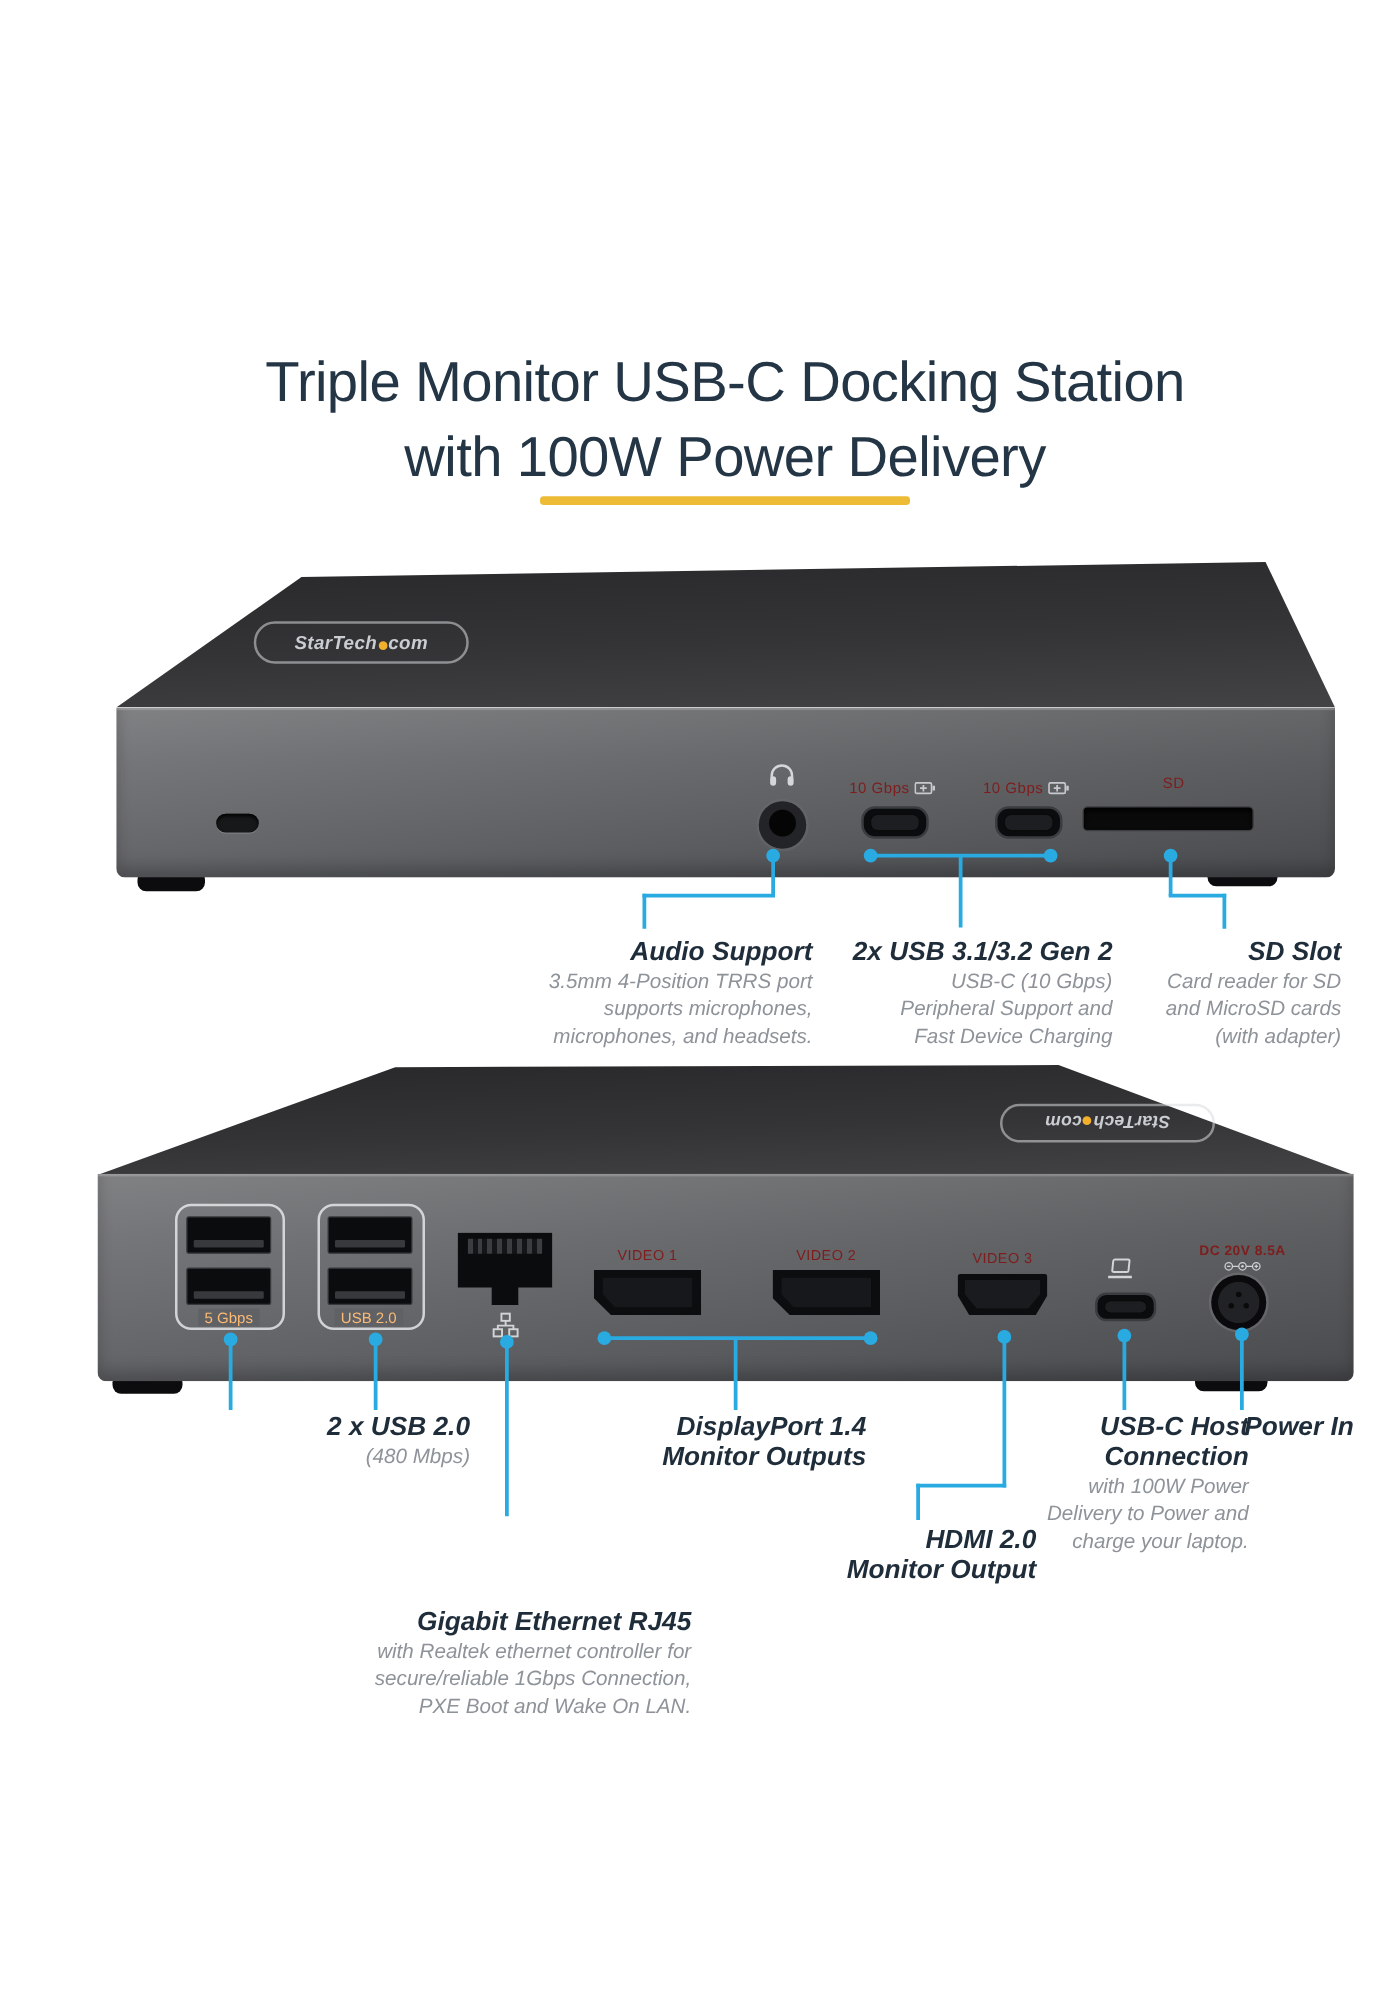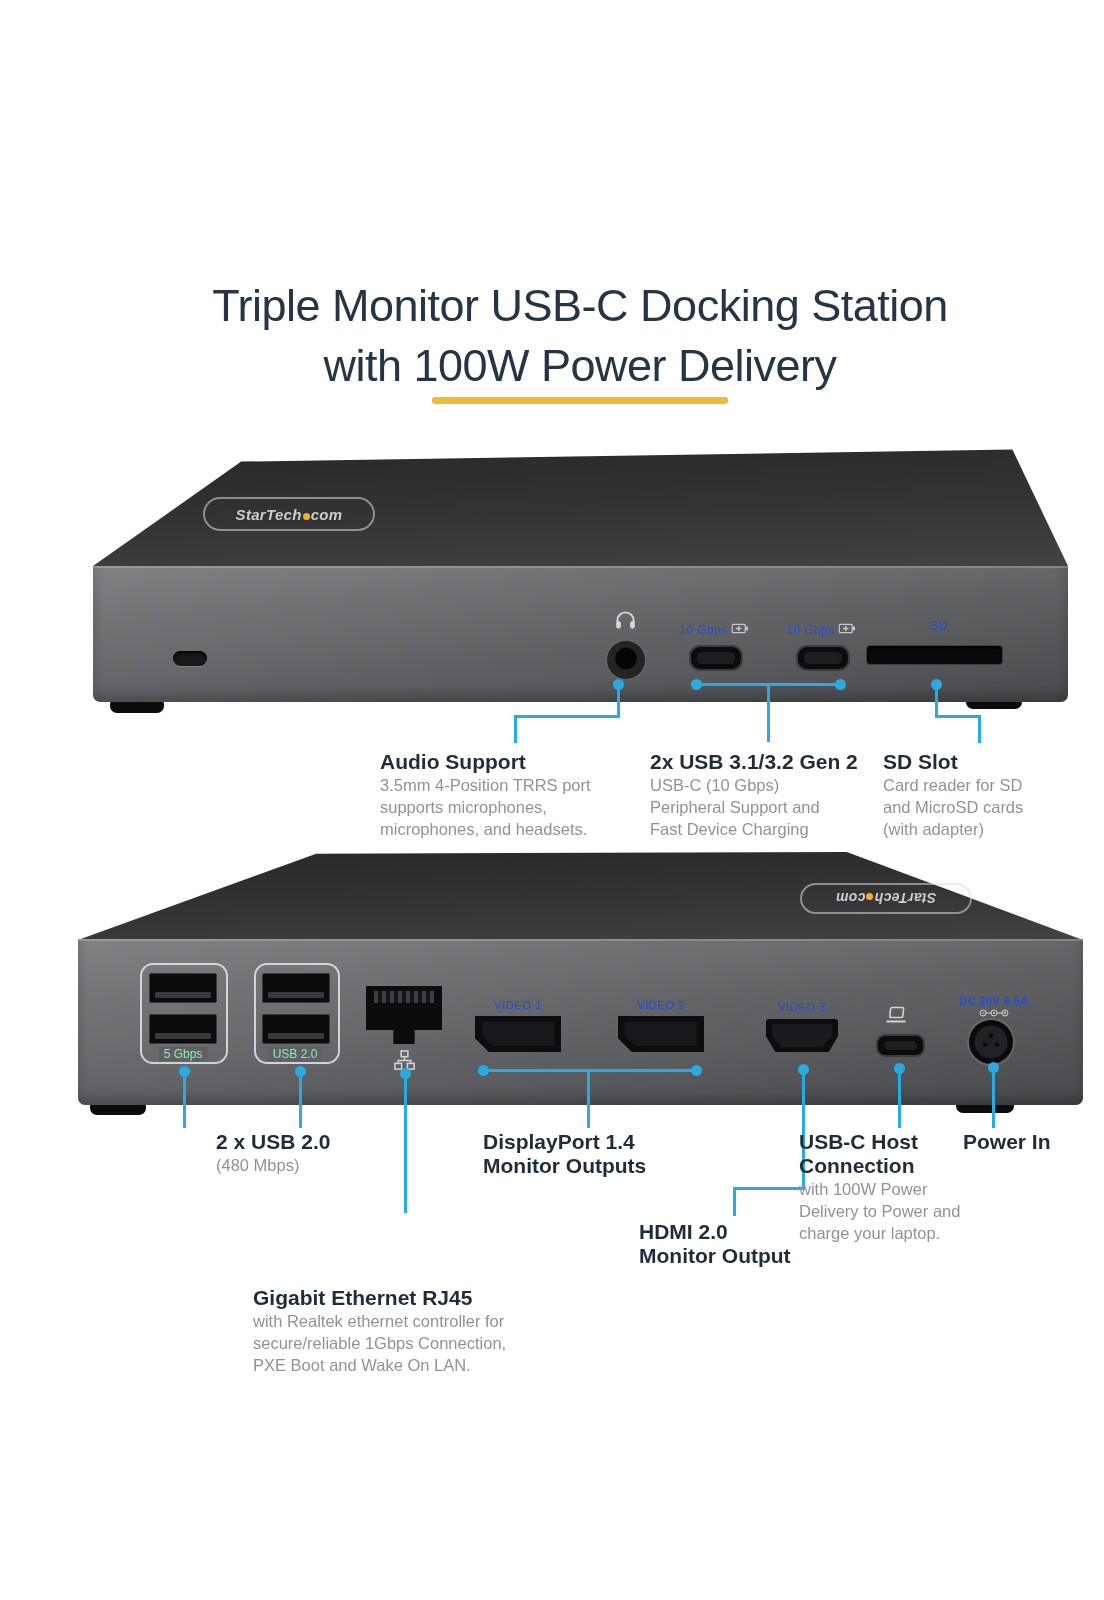--- a/index.html
+++ b/index.html
@@ -13,46 +13,46 @@
   .dev-top{position:absolute;background:linear-gradient(178deg,#28282a 0%,#343336 55%,#434346 100%);}
   .dev-face{position:absolute;border-radius:0 0 7px 7px;
             background:linear-gradient(100deg,rgba(255,255,255,.08),rgba(0,0,0,.14)),
                        linear-gradient(180deg,#767779 0%,#6a6b6e 30%,#606164 65%,#54565a 100%);
             box-shadow:inset 0 2px 1px rgba(255,255,255,.22), inset 0 -8px 12px rgba(0,0,0,.22);}
   .foot{position:absolute;height:16px;background:#0c0c0e;border-radius:7px;}
   .logo{position:absolute;display:flex;align-items:center;justify-content:center;
         border:2px solid rgba(215,218,221,.55);border-radius:20px;color:#c9ccd0;
         font-size:15px;font-weight:700;font-style:italic;letter-spacing:.3px;}
   .logo .dot{display:inline-block;width:7px;height:7px;border-radius:50%;background:#f2b02c;margin:4px 1px 0 1px;}
-  .plabel{position:absolute;transform:translateX(-50%);display:flex;align-items:flex-start;gap:4px;
-          font-size:12px;color:#1d4ed8;letter-spacing:.4px;white-space:nowrap;}
+  .plabel{position:absolute;transform:translateX(-50%);display:flex;align-items:center;gap:4px;
+          font-size:12px;color:#7f1d1d;letter-spacing:.4px;white-space:nowrap;}
   
   .usbc-port{position:absolute;background:#0b0c0d;border:2px solid #3a3c40;border-radius:11px;}
   .usbc-port:after{content:"";position:absolute;left:5px;right:5px;top:4px;bottom:4px;
                    background:#1d1e21;border-radius:6px;border:1px solid #0a0a0b;}
   .usba{position:absolute;width:66px;height:28px;background:#0b0c0d;border:1px solid #36383c;border-radius:2px;}
   .usba:after{content:"";position:absolute;left:8%;right:8%;bottom:4px;height:6px;background:#37393d;border-radius:1px;}
   .group-box{position:absolute;border:2px solid rgba(235,237,240,.8);border-radius:13px;}
-  .group-label{position:absolute;transform:translateX(-50%);font-size:12px;color:#86efac;
+  .group-label{position:absolute;transform:translateX(-50%);font-size:12px;color:#fdba74;
                background:#5f6165;padding:0 5px;white-space:nowrap;z-index:3;}
   .rj45{position:absolute;background:#0b0c0d;
         clip-path:polygon(0 0,100% 0,100% 76%,64% 76%,64% 100%,36% 100%,36% 76%,0 76%);}
   .rj45 .pins{position:absolute;left:10%;right:10%;top:5px;height:12px;
               background:repeating-linear-gradient(90deg,#3c3d41 0 4px,#141518 4px 8px);}
   .dp{position:absolute;background:#0c0d0e;clip-path:polygon(0 0,100% 0,100% 100%,16% 100%,0 62%);}
   .dp .dp-in{position:absolute;left:7px;right:7px;top:6px;bottom:6px;background:#17181b;
              clip-path:polygon(0 0,100% 0,100% 100%,14% 100%,0 55%);}
   .hdmi{position:absolute;background:#0c0d0e;border-radius:3px;
         clip-path:polygon(0 0,100% 0,100% 52%,87% 100%,13% 100%,0 52%);}
   .hdmi .hdmi-in{position:absolute;left:6px;right:6px;top:5px;bottom:5px;background:#1a1b1e;
         clip-path:polygon(0 0,100% 0,100% 50%,84% 100%,16% 100%,0 50%);}
   
   .co{position:absolute;background:#29abe2;}
   .co-dot{position:absolute;width:11px;height:11px;border-radius:50%;background:#29abe2;}
-  .note{position:absolute;transform:translateX(-50%);text-align:left;}
+  .note{position:absolute;transform:translateX(-50%);text-align:right;font-style:italic;}
   .note-h{font-size:21px;line-height:24px;font-weight:700;color:#1f2d3a;white-space:nowrap;}
   .note-b{font-size:16.5px;line-height:22px;color:#8e9399;white-space:nowrap;}
   .note-b:first-of-type{margin-top:3px;}
   .small-ic{position:absolute;}
 </style>
 </head>
 <body>
 
 <div class="canvas">
 

